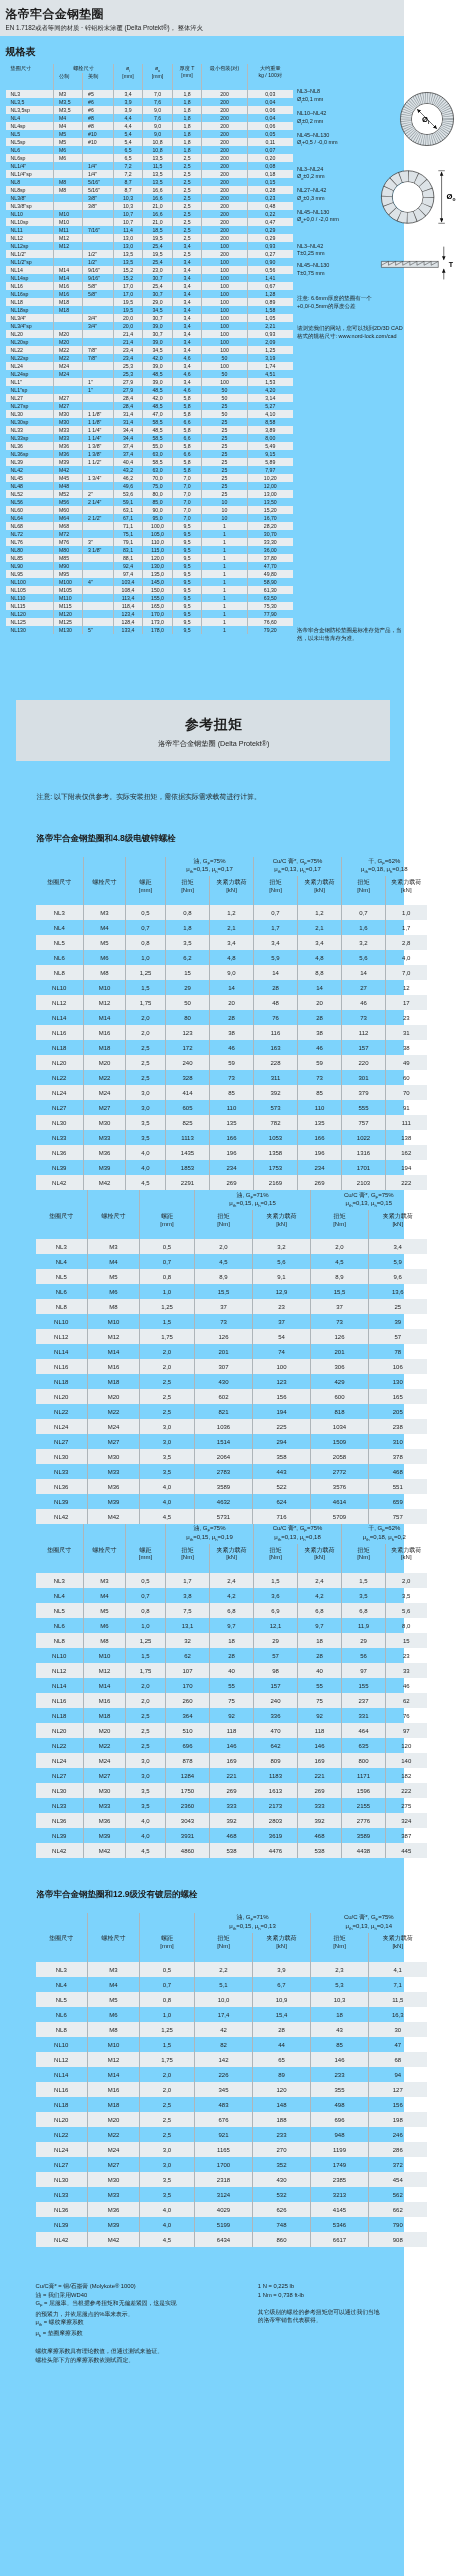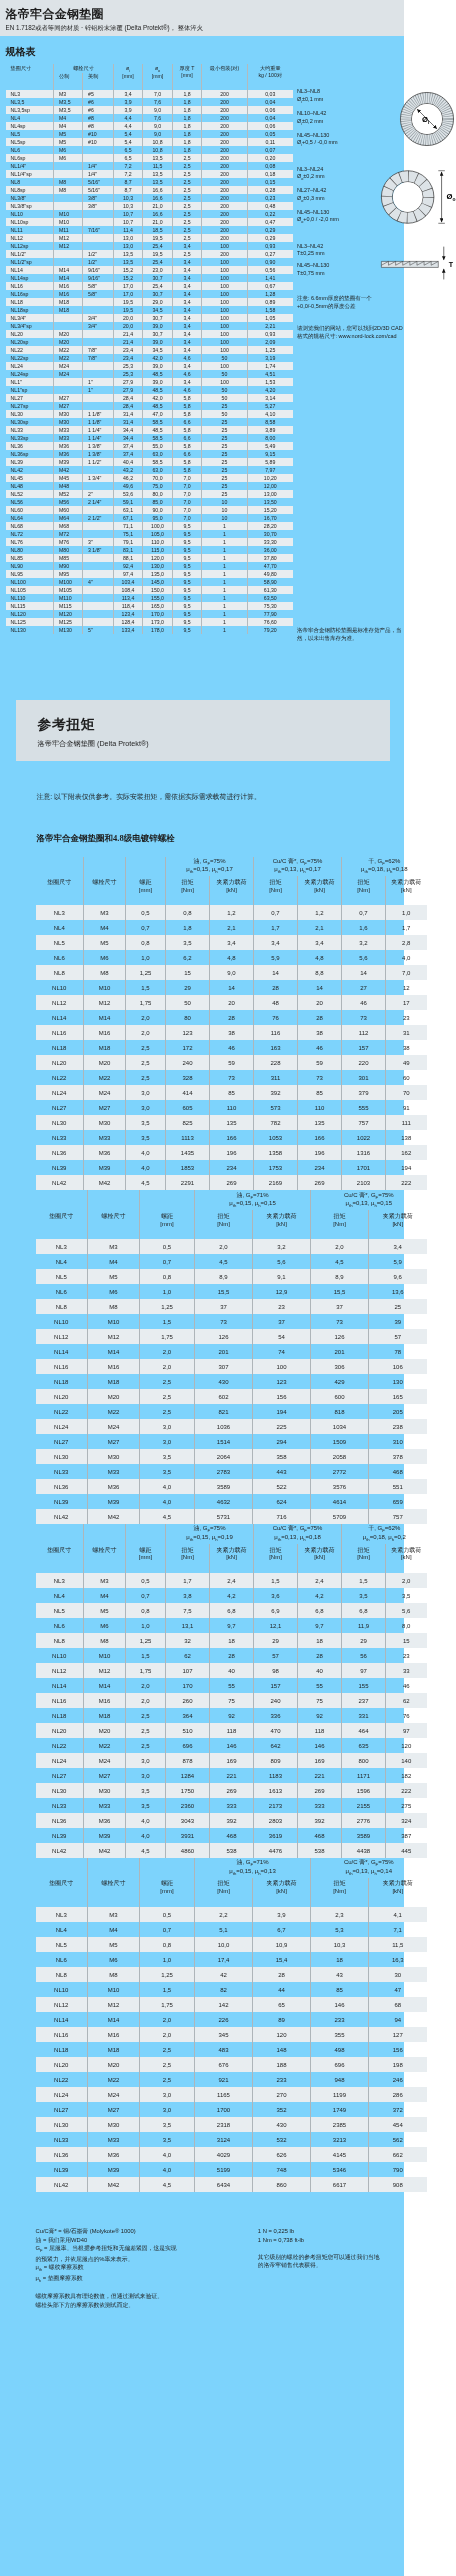--- a/index.html
+++ b/index.html
@@ -31,27 +31,27 @@
   .spec-aside{width:161px;margin-left:4.4px;padding-top:24px;font-size:5.5px;}
   .tol-row{display:flex;justify-content:space-between;margin-bottom:12px;}
   .tol-col{width:85px;}
   .tol-pair{margin-bottom:5px;line-height:1.35;}
   .diag{flex:0 0 auto;}
   .aside-note{font-size:5.5px;line-height:1.45;margin:3.3px 0 0 0;white-space:pre-line;}
   .aside-note.cad{margin-top:14.3px;}
   .aside-note.stock{margin-top:286px;}
 
   
-  .band2{background:#d7dfe4;margin:57px 14px 0 10px;padding:16.5px 0 12px 22px;}
+  .band2{background:#d7dfe4;margin:57px 14px 0 10px;padding:16.5px 0 12px 22px;text-align:center;}
   .band2-title{font-size:13.8px;font-weight:bold;letter-spacing:0.6px;}
   .band2-sub{font-size:7.2px;margin-top:4.4px;}
   .torque-note{font-size:6.9px;margin:31px 0 0 31px;}
 
   
-  .h3{font-size:8.5px;font-weight:bold;margin:31px 0 12px 31px;font-family:Liberation Serif, serif;}
+  .h3{font-size:8.5px;font-weight:bold;margin:31px 0 12px 31px;}
   .torque{width:391px;margin-left:30px;font-size:6px;}
   .torque th{font-weight:400;vertical-align:top;text-align:center;padding:1.1px 1.7px;white-space:pre-line;line-height:1.3;}
   .torque td{height:15px;text-align:center;padding:0 1.7px;}
   .torque tr > *{border-left:0.6px solid #aeb5b9;}
   .torque tr > *:first-child{border-left:none;}
   .torque thead tr.cols th{padding-top:2.8px;padding-bottom:11px;}
   .torque .glabel{font-size:6px;}
 
   
   .foot{display:flex;margin:35px 0 0 30px;padding-bottom:22px;font-size:5.8px;line-height:1.5;}
@@ -1588,20 +1588,21 @@
             <td>4860</td>
             <td>538</td>
             <td>4476</td>
             <td>538</td>
             <td>4438</td>
             <td>445</td>
           </tr>
         </tbody>
       </table>
 
+    <div class="h3">洛帝牢合金钢垫圈和12.9级没有镀层的螺栓</div>
     <table class="torque" id="torque-3">
         <colgroup>
           <col style="width:52px">
           <col style="width:52px">
           <col style="width:55px">
           <col style="width:58px">
           <col style="width:58px">
           <col style="width:58px">
           <col style="width:58px">
         </colgroup>

